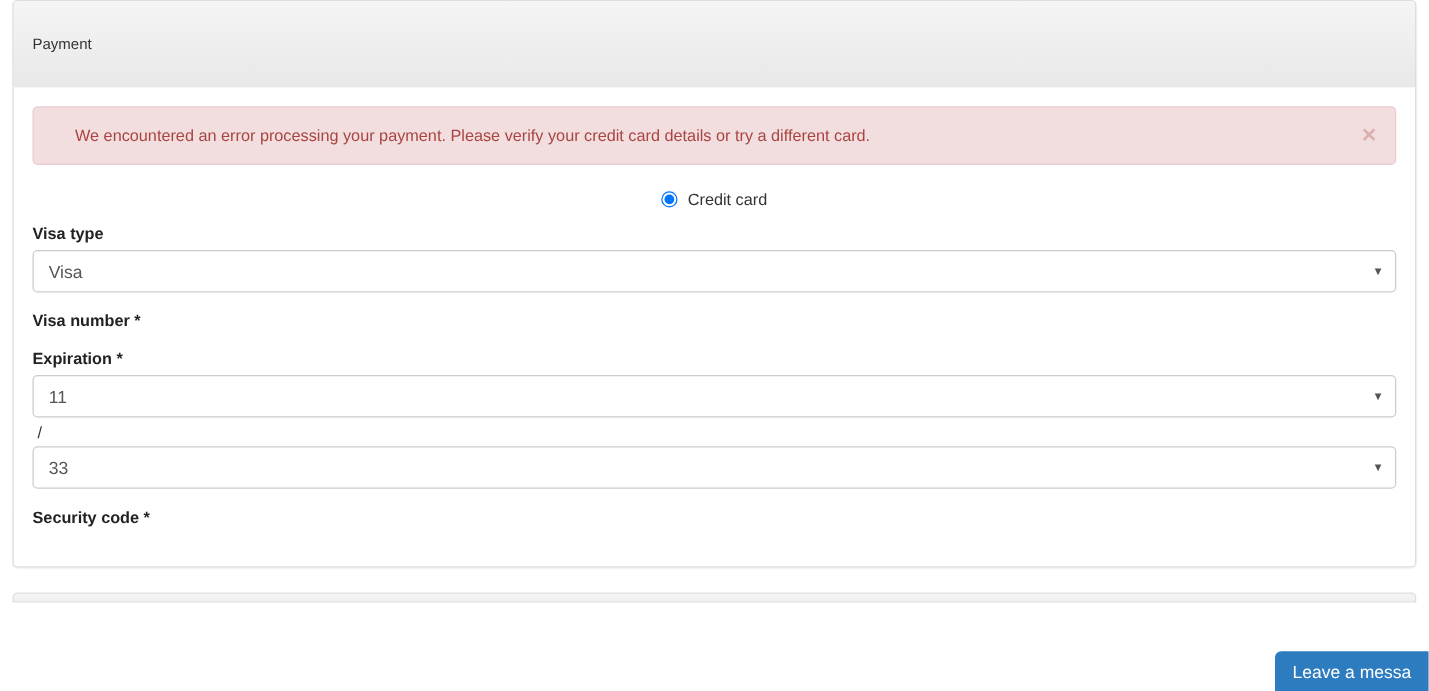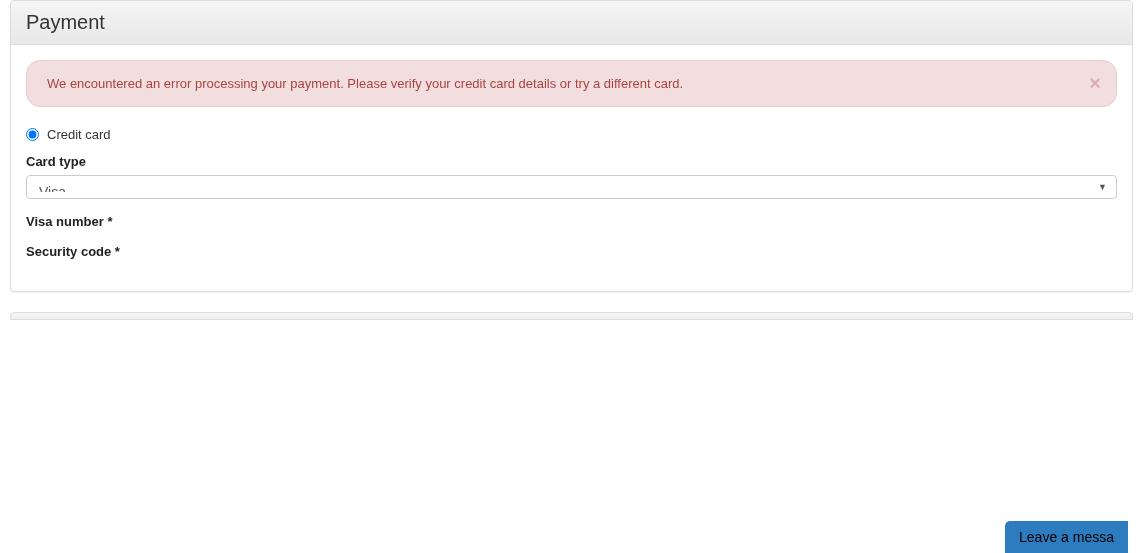--- a/index.html
+++ b/index.html
@@ -18,37 +18,37 @@
       position: relative;
     }
     .panel {
       margin: 0 10px 20px 10px;
       border: 1px solid #ddd;
       border-radius: 4px;
       background: #fff;
       box-shadow: 0 1px 1px rgba(0,0,0,0.05);
     }
     .panel-heading {
-      padding: 10px 15px;
+      padding: 27px 15px;
       background: linear-gradient(to bottom, #f5f5f5, #e8e8e8);
       border-bottom: 1px solid #ddd;
       border-top-left-radius: 3px;
       border-top-right-radius: 3px;
-      font-size: 20px;
+      font-size: 12px;
       color: #333;
     }
     .panel-body {
       padding: 15px;
     }
     .alert {
       position: relative;
-      padding: 15px 35px 15px 20px;
+      padding: 15px 35px 15px 33px;
       margin-bottom: 20px;
       border: 1px solid #ebccd1;
-      border-radius: 14px;
+      border-radius: 4px;
       background-color: #f2dede;
       color: #a94442;
       font-size: 13px;
     }
     .alert .close {
       position: absolute;
       top: 12px;
       right: 15px;
       font-size: 20px;
       font-weight: bold;
@@ -56,20 +56,21 @@
       opacity: 0.3;
       cursor: pointer;
       background: none;
       border: none;
       line-height: 1;
     }
     .radio-row {
       margin-bottom: 12px;
       display: flex;
       align-items: center;
+      justify-content: center;
     }
     .radio-row input[type=radio] {
       margin-right: 8px;
     }
     .radio-row label {
       font-size: 13px;
       color: #333;
       font-weight: normal;
     }
     .form-group {
@@ -78,21 +79,21 @@
     .form-label {
       display: block;
       font-weight: bold;
       font-size: 13px;
       color: #222;
       margin-bottom: 6px;
     }
     .form-control {
       display: block;
       width: 100%;
-      height: 24px;
+      height: 34px;
       padding: 6px 12px;
       font-size: 14px;
       line-height: 1.42857143;
       color: #555;
       background-color: #fff;
       border: 1px solid #ccc;
       border-radius: 4px;
     }
     select.form-control {
       appearance: none;
@@ -123,23 +124,23 @@
       margin: 0 10px;
       border: 1px solid #ddd;
       border-top-left-radius: 4px;
       border-top-right-radius: 4px;
       height: 8px;
       background: linear-gradient(to bottom, #f5f5f5, #f0f0f0);
     }
     .chat-tab {
       position: absolute;
       bottom: 0;
-      right: 15px;
+      right: 0;
       background: #2e7cc0;
-      color: #000000;
+      color: #ffffff;
       padding: 8px 14px 8px 14px;
       font-size: 14px;
       border-top-left-radius: 5px;
       cursor: pointer;
       white-space: nowrap;
       overflow: hidden;
     }
   </style>
 </head>
 <body>
@@ -152,32 +153,46 @@
       <span>We encountered an error processing your payment. Please verify your credit card details or try a different card.</span>
       <button class="close">×</button>
     </div>
 
     <div class="radio-row">
       <input type="radio" checked="" style="">
       <label>Credit card</label>
     </div>
 
     <div class="form-group">
-      <label class="form-label">Card type</label>
+      <label class="form-label">Visa type</label>
       <div class="select-wrapper">
         <select class="form-control">
           <option>Visa</option>
         </select>
       </div>
     </div>
 
     <div class="form-group">
       <label class="form-label">Visa number *</label>
     </div>
 
+    <div class="form-group">
+      <label class="form-label">Expiration *</label>
+      <div class="select-wrapper">
+        <select class="form-control">
+          <option>11</option>
+        </select>
+      </div>
+      <div class="expiration-sep">/</div>
+      <div class="select-wrapper">
+        <select class="form-control">
+          <option>33</option>
+        </select>
+      </div>
+    </div>
 
     <div class="form-group" style="margin-bottom:17px">
       <label class="form-label">Security code *</label>
     </div>
 
   </div>
 </div>
 
 <div class="second-panel"></div>
 

